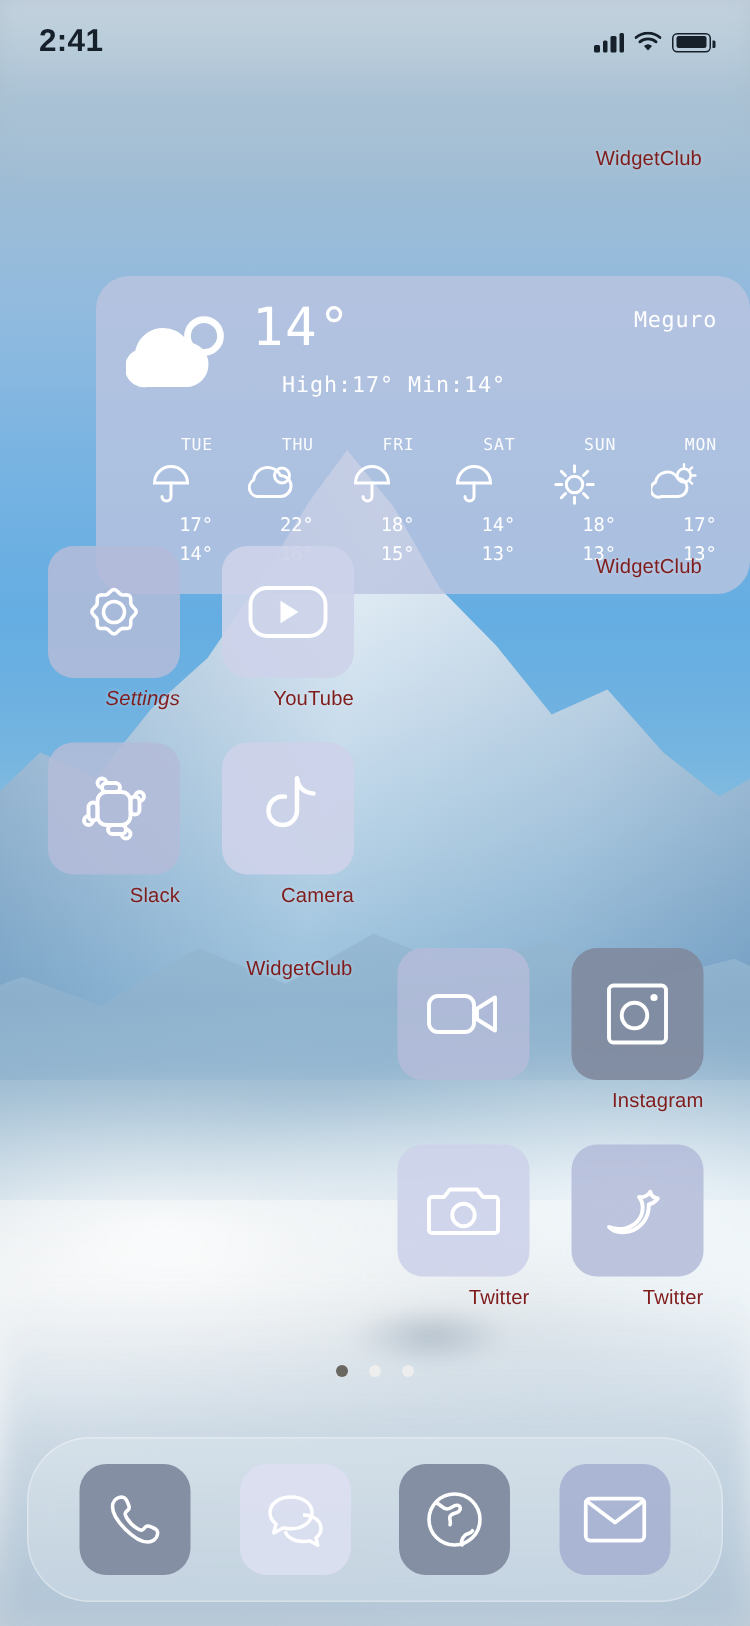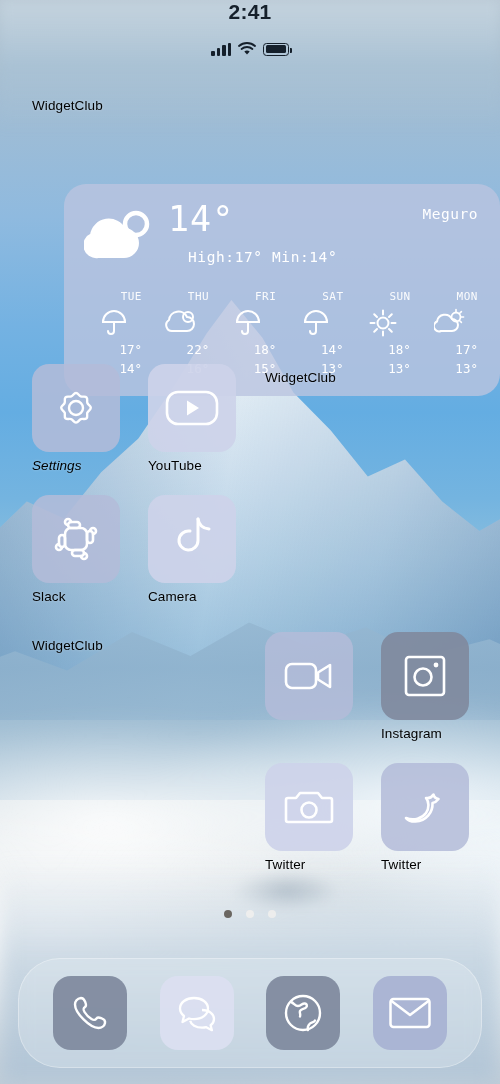--- a/index.html
+++ b/index.html
@@ -71,35 +71,35 @@
   .dark-rock {
     position:absolute; left:46%; top:870px; width:22%; height:42px;
     background:radial-gradient(ellipse at 50% 50%,rgba(70,96,120,.55),rgba(70,96,120,0) 70%);
     filter:blur(5px);
   }
 
   
   .statusbar {
     position:absolute; left:0; right:0; top:0; height:56px;
     display:flex; align-items:center; justify-content:space-between;
-    padding:0 26px; z-index:40;flex-direction:column;
+    padding:0 26px; z-index:40;
   }
   .clock-sb { font-size:21px; font-weight:600; color:#15202b; letter-spacing:.2px; }
   .sb-right { display:flex; align-items:center; gap:7px; }
   .sig { display:flex; align-items:flex-end; gap:2px; height:13px; }
   .sig i { width:3.5px; background:#15202b; border-radius:1px; display:block; }
   .sig i:nth-child(1){height:5px;} .sig i:nth-child(2){height:8px;}
   .sig i:nth-child(3){height:10.5px;} .sig i:nth-child(4){height:13px;}
   .batt { width:26px; height:13px; border:1.6px solid #15202b; border-radius:3.5px; padding:1.6px; position:relative;}
   .batt::after{content:"";position:absolute;right:-4px;top:4px;width:2px;height:5px;background:#15202b;border-radius:0 1px 1px 0;}
   .batt span{display:block;height:100%;width:100%;background:#15202b;border-radius:1.5px;}
 
   
   .label {
-    text-align:left; font-size:13.5px; color:#000000; margin-top:6px;
+    text-align:right; font-size:13.5px; color:#7f1d1d; margin-top:6px;
     letter-spacing:.1px; text-shadow:0 0 3px rgba(255,255,255,.35);
   }
   .tile { border-radius:17px; display:flex; align-items:center; justify-content:center; }
 
   
   .weather {
     position:absolute; left:32px; top:92px; width:436px; height:212px;
     background:rgba(186,196,224,.80);
     border-radius:22px; color:#fff; padding:16px 20px 10px;
     font-family:"DejaVu Sans Mono", monospace;

